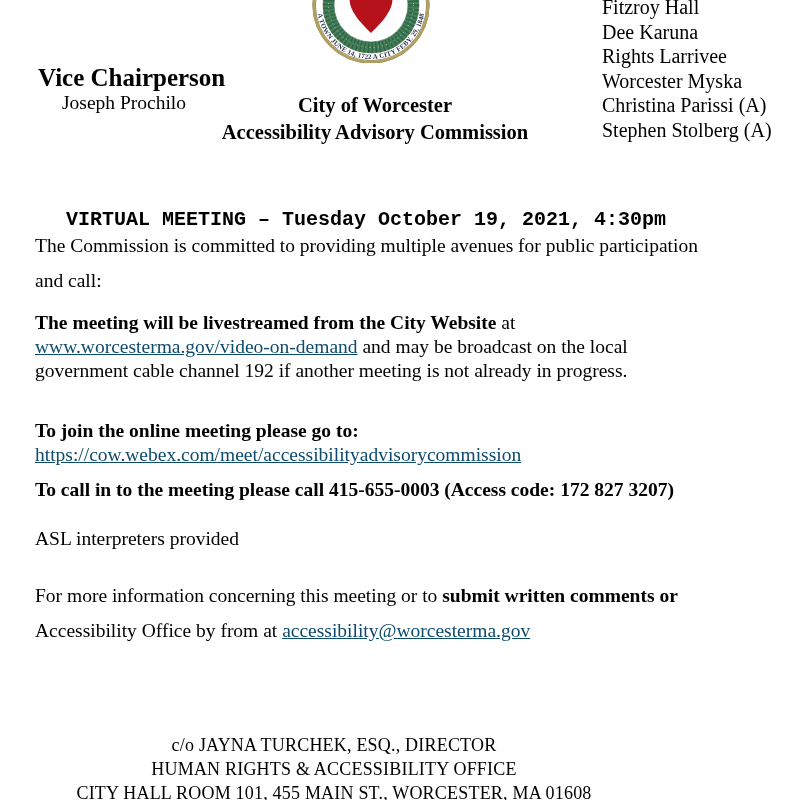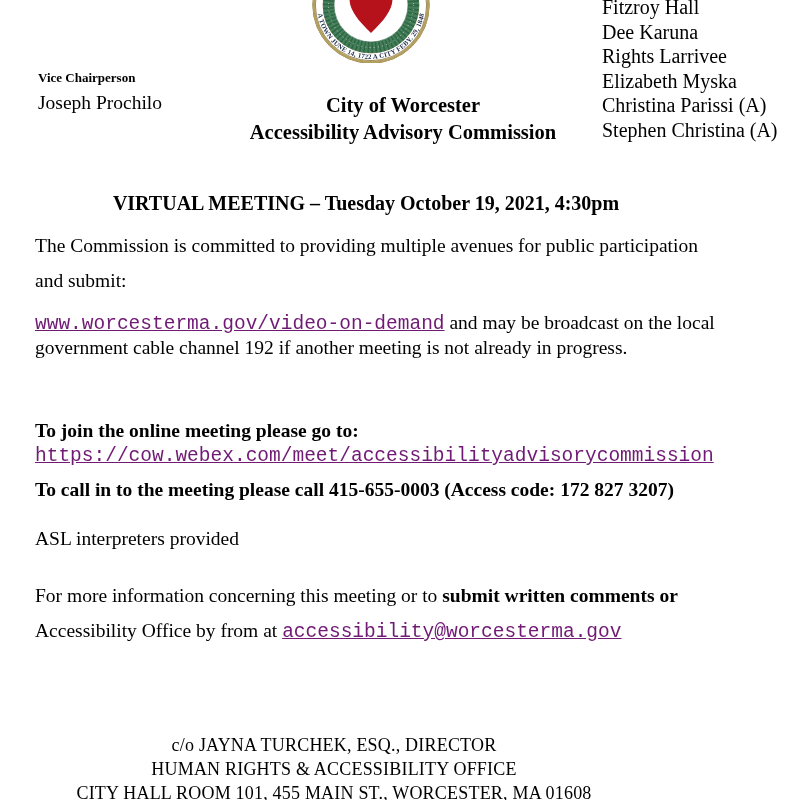--- a/index.html
+++ b/index.html
@@ -1,20 +1,20 @@
 <!DOCTYPE html>
 <html><head>
 <meta charset="utf-8">
 <style>
   html, body { margin:0; padding:0; background:#ffffff; }
   body { width:800px; height:800px; font-family:"Liberation Serif", "DejaVu Serif", serif; color:#000; }
   .page { position:relative; width:800px; height:800px; overflow:hidden; background:#fff; }
   .abs { position:absolute; }
   .b { font-weight:bold; }
-  .doclink { color:#701a75; text-decoration:underline; cursor:pointer;font-family:Liberation Mono, monospace; }
+  .doclink { color:#0c4a6e; text-decoration:underline; cursor:pointer; }
   .body-text { font-size:19.5px; }
   .center { text-align:center; }
   .members div { font-size:20px; line-height:24.5px; white-space:nowrap; }
   .org-title { font-size:20.5px; font-weight:bold; line-height:27px; }
   .meeting-title { font-size:20px; font-weight:bold; }
   .wide-lines { line-height:35px; }
   .tight-lines { line-height:24.2px; }
   .footer-block { font-size:18px; line-height:24px; letter-spacing:0.2px; }
   .seal-clip { overflow:hidden; }
 </style>
@@ -40,43 +40,44 @@
       <path d="M61 89 C47 75.5 39.5 65.5 39.5 54.5 C39.5 44.5 46 38.5 53.5 38.5
                C57 38.5 60.2 40.5 61 43.8 C61.8 40.5 65 38.5 68.5 38.5
                C76 38.5 82.5 44.5 82.5 54.5 C82.5 65.5 75 75.5 61 89 Z" fill="#b5121c"></path>
     </svg>
   </div>
 
   <div class="abs members" style="left:602px; top:-5px;">
     <div>Fitzroy Hall</div>
     <div>Dee Karuna</div>
     <div>Rights Larrivee</div>
-    <div>Elizabeth Myska</div>
+    <div>Worcester Myska</div>
     <div>Christina Parissi (A)</div>
-    <div>Stephen Christina (A)</div>
+    <div>Stephen Stolberg (A)</div>
   </div>
 
   <div class="abs" style="left:38px; top:65px;">
-    <div class="b" style="font-size:13px; line-height:25px;">Vice Chairperson</div>
-    <div style="font-size:19.5px; line-height:25px;">Joseph Prochilo</div>
+    <div class="b" style="font-size:25px; line-height:25px;text-align:center;">Vice Chairperson</div>
+    <div style="font-size:19.5px; line-height:25px;margin-left:24px;">Joseph Prochilo</div>
   </div>
 
-  <div class="abs center org-title" style="left:16px; top:92px; width:750px;padding-left:12px;">
+  <div class="abs center org-title" style="left:0; top:92px; width:750px;">
     <div>City of Worcester</div>
     <div>Accessibility Advisory Commission</div>
   </div>
 
-  <div class="abs center meeting-title" style="left:0; top:192px; width:732px;">VIRTUAL MEETING – Tuesday October 19, 2021, 4:30pm</div>
+  <div class="abs center meeting-title" style="left:0; top:208px; width:732px;font-family:Liberation Mono, monospace;">VIRTUAL MEETING – Tuesday October 19, 2021, 4:30pm</div>
 
   <div class="abs body-text wide-lines" style="left:35px; top:228px; width:740px;">
     <div>The Commission is committed to providing multiple avenues for public participation</div>
-    <div>and submit:</div>
+    <div>and call:</div>
   </div>
 
   <div class="abs body-text tight-lines" style="left:35px; top:311px; width:745px;">
+    <div><span class="b">The meeting will be livestreamed from the City Website</span><span> at</span></div>
     <div><a class="doclink">www.worcesterma.gov/video-on-demand</a><span> and may be broadcast on the local</span></div>
     <div>government cable channel 192 if another meeting is not already in progress.</div>
   </div>
 
   <div class="abs body-text tight-lines" style="left:35px; top:419px; width:745px;">
     <div class="b">To join the online meeting please go to:</div>
     <div><a class="doclink">https://cow.webex.com/meet/accessibilityadvisorycommission</a></div>
   </div>
 
   <div class="abs body-text b" style="left:35px; top:479px; width:745px;">To call in to the meeting please call 415-655-0003 (Access code: 172 827 3207)</div>

